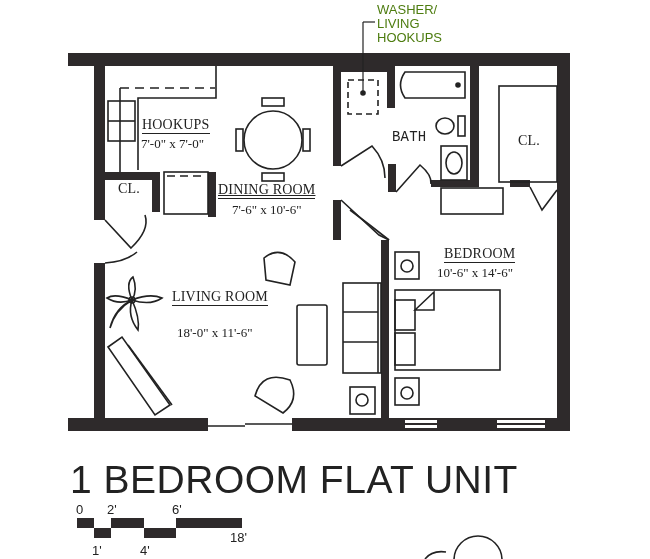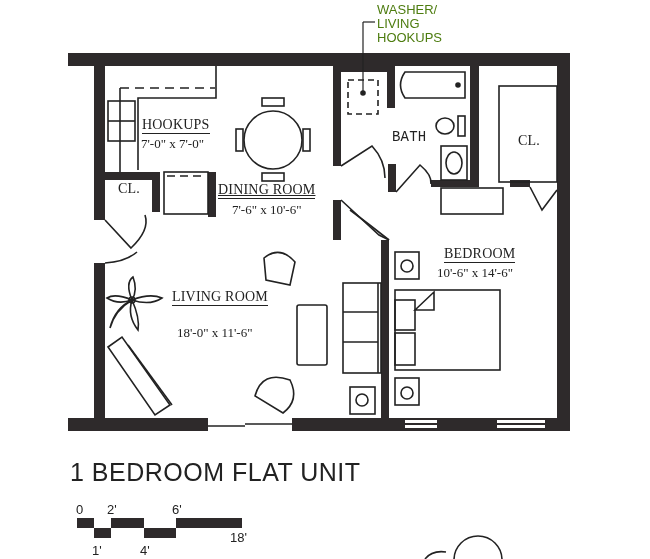--- a/index.html
+++ b/index.html
@@ -2,21 +2,21 @@
 <html><head>
   <meta charset="utf-8">
   <style>
     html, body { margin: 0; padding: 0; background: #ffffff; }
     body { width: 650px; height: 559px; position: relative; overflow: hidden; font-family: "Liberation Sans", sans-serif; }
     #plan { position: absolute; left: 0; top: 0; width: 650px; height: 559px; }
     .lbl { position: absolute; color: #222; font-family: "Liberation Serif", serif; white-space: nowrap; line-height: 1; }
     .room-name { font-size: 14px; letter-spacing: 0.2px; }
     .room-dim { font-size: 13px; }
     .ul { border-bottom: 1.5px solid #222; padding-bottom: 1px; }
-    .title { position: absolute; left: 70px; top: 460px; font-family: "Liberation Sans", sans-serif; font-size: 25px; color: #222; letter-spacing: 0.5px; line-height: 1; }
+    .title { position: absolute; left: 70px; top: 460px; font-family: "Liberation Sans", sans-serif; font-size: 39px; color: #222; letter-spacing: 0.5px; line-height: 1; }
     .scale-lbl { position: absolute; font-family: "Liberation Sans", sans-serif; font-size: 13px; color: #222; line-height: 1; }
     .callout { position: absolute; left: 377px; top: 3px; font-family: "Liberation Sans", sans-serif; font-size: 13px; color: #4d7c0f; line-height: 14px; }
   </style>
 </head>
 <body>
 
 <svg id="plan" viewBox="0 0 650 559" xmlns="http://www.w3.org/2000/svg">
   <g fill="#2e2a2b">
 
     <rect x="68" y="53" width="502" height="13"></rect>

